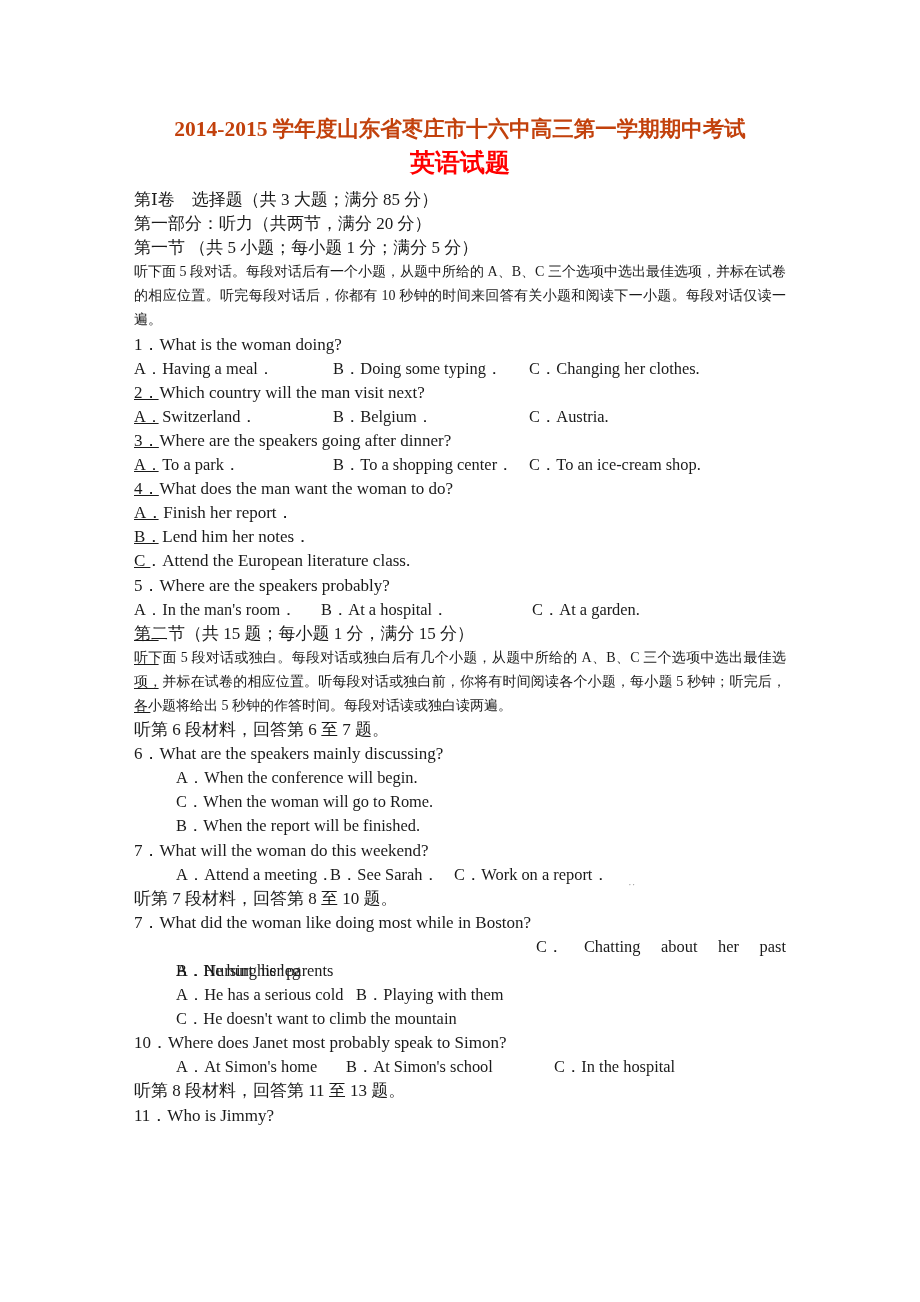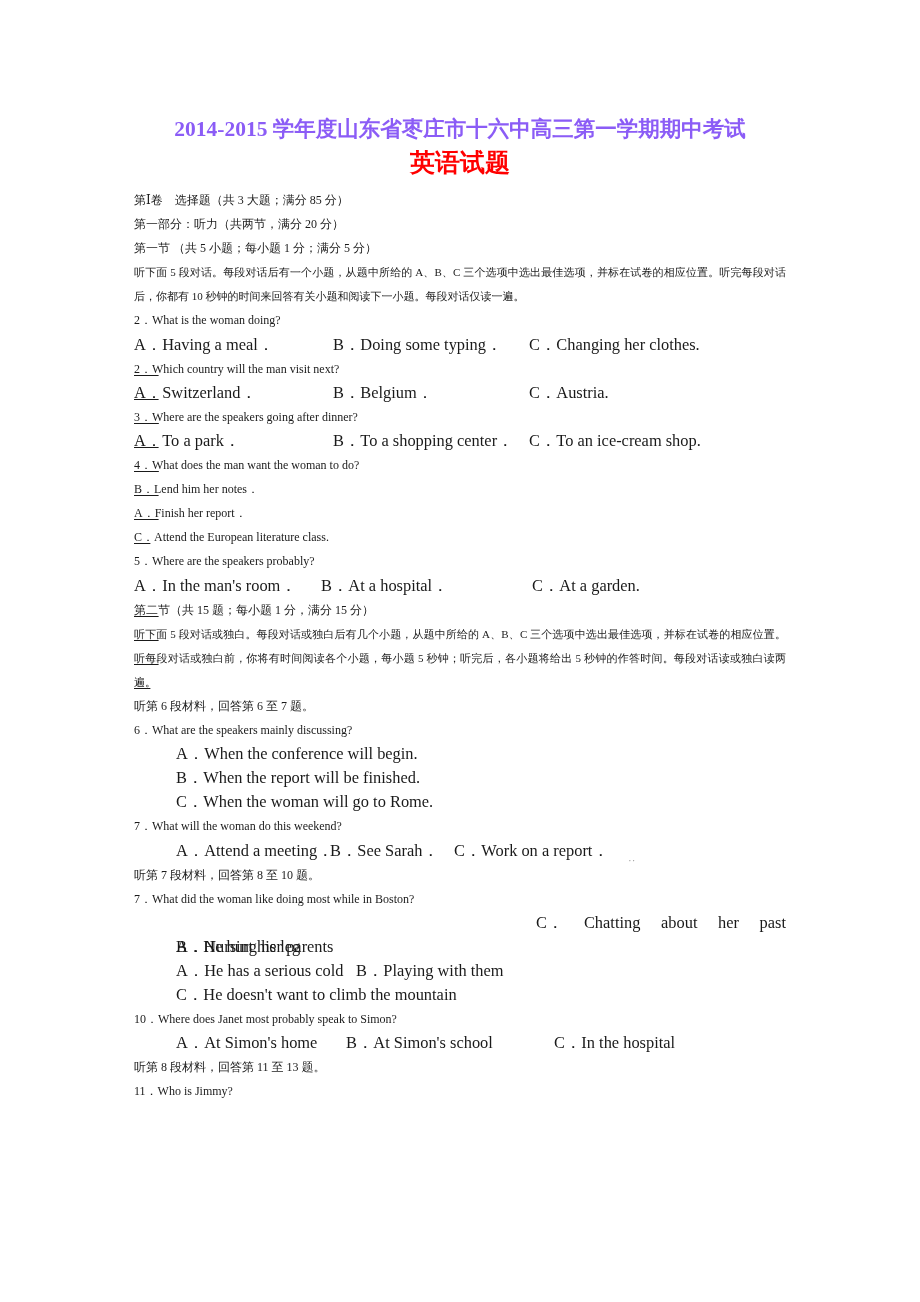--- a/index.html
+++ b/index.html
@@ -41,31 +41,31 @@
   }
   .doc-subtitle {
     font-size: 25px;
     font-weight: bold;
     text-align: center;
     line-height: 34px;
     margin: 0 0 8px 0;
   }
   
   .ln {
-    font-size: 12px;
+    font-size: 17px;
     line-height: 24.1px;
     margin: 0;
     text-align: justify;
     text-justify: inter-character;
     white-space: pre-wrap;
     word-break: break-word;
   }
   .ln.nowrap { white-space: pre; }
   .para {
-    font-size: 11px;
+    font-size: 14px;
     line-height: 24.1px;
     margin: 0;
     text-align: justify;
     text-justify: inter-character;
     text-align-last: left;
   }
   
   .opts {
     font-size: 16.4px;
     line-height: 24.1px;
@@ -127,29 +127,29 @@
     color: #9a9a9a;
     font-size: 11px;
   }
 </style>
 </head>
 <body>
 
 <div class="page">
   <div class="content" style="color: rgb(26, 26, 26);">
 
-    <h1 class="doc-title" style="color: #8b5cf6;">2014-2015 学年度山东省枣庄市十六中高三第一学期期中考试</h1>
+    <h1 class="doc-title" style="color: #c2410c;">2014-2015 学年度山东省枣庄市十六中高三第一学期期中考试</h1>
     <h2 class="doc-subtitle" style="color: rgb(255, 0, 0);">英语试题</h2>
 
     <p class="ln nowrap">第Ⅰ卷　选择题（共 3 大题；满分 85 分）</p>
     <p class="ln nowrap">第一部分：听力（共两节，满分 20 分）</p>
     <p class="ln nowrap">第一节 （共 5 小题；每小题 1 分；满分 5 分）</p>
     <p class="para">听下面 5 段对话。每段对话后有一个小题，从题中所给的 A、B、C 三个选项中选出最佳选项，并标在试卷的相应位置。听完每段对话后，你都有 10 秒钟的时间来回答有关小题和阅读下一小题。每段对话仅读一遍。</p>
 
-    <p class="ln nowrap">2．What is the woman doing?</p>
+    <p class="ln nowrap">1．What is the woman doing?</p>
     <div class="opts">
       <span class="oa">A．Having a meal．</span>
       <span class="ob">B．Doing some typing．</span>
       <span class="oc">C．Changing her clothes.</span>
     </div>
 
     <p class="ln nowrap">2．Which country will the man visit next?</p>
     <div class="opts">
       <span class="oa">A．Switzerland．</span>
       <span class="ob">B．Belgium．</span>
@@ -157,40 +157,40 @@
     </div>
 
     <p class="ln nowrap">3．Where are the speakers going after dinner?</p>
     <div class="opts">
       <span class="oa">A．To a park．</span>
       <span class="ob">B．To a shopping center．</span>
       <span class="oc">C．To an ice-cream shop.</span>
     </div>
 
     <p class="ln nowrap">4．What does the man want the woman to do?</p>
+    <p class="ln nowrap">A．Finish her report．</p>
     <p class="ln nowrap">B．Lend him her notes．</p>
-    <p class="ln nowrap">A．Finish her report．</p>
     <p class="ln nowrap">C．Attend the European literature class.</p>
 
     <p class="ln nowrap">5．Where are the speakers probably?</p>
     <div class="opts">
       <span class="oa">A．In the man's room．</span>
       <span class="ob" style="left:187px">B．At a hospital．</span>
       <span class="oc" style="left:398px">C．At a garden.</span>
     </div>
 
     <p class="ln nowrap">第二节（共 15 题；每小题 1 分，满分 15 分）</p>
     <p class="para">听下面 5 段对话或独白。每段对话或独白后有几个小题，从题中所给的 A、B、C 三个选项中选出最佳选项，并标在试卷的相应位置。听每段对话或独白前，你将有时间阅读各个小题，每小题 5 秒钟；听完后，各小题将给出 5 秒钟的作答时间。每段对话读或独白读两遍。</p>
 
     <p class="ln nowrap">听第 6 段材料，回答第 6 至 7 题。</p>
 
     <p class="ln nowrap">6．What are the speakers mainly discussing?</p>
     <p class="opt-ind">A．When the conference will begin.</p>
+    <p class="opt-ind">C．When the woman will go to Rome.</p>
     <p class="opt-ind">B．When the report will be finished.</p>
-    <p class="opt-ind">C．When the woman will go to Rome.</p>
 
     <p class="ln nowrap">7．What will the woman do this weekend?</p>
     <div class="opts-ind-row">
       <span class="q7a">A．Attend a meeting．</span>
       <span class="q7b">B．See Sarah．</span>
       <span class="q7c">C．Work on a report．</span>
       <span class="stray-dot" style="left:494px; top:9px;">··</span>
     </div>
 
     <p class="ln nowrap">听第 7 段材料，回答第 8 至 10 题。</p>

